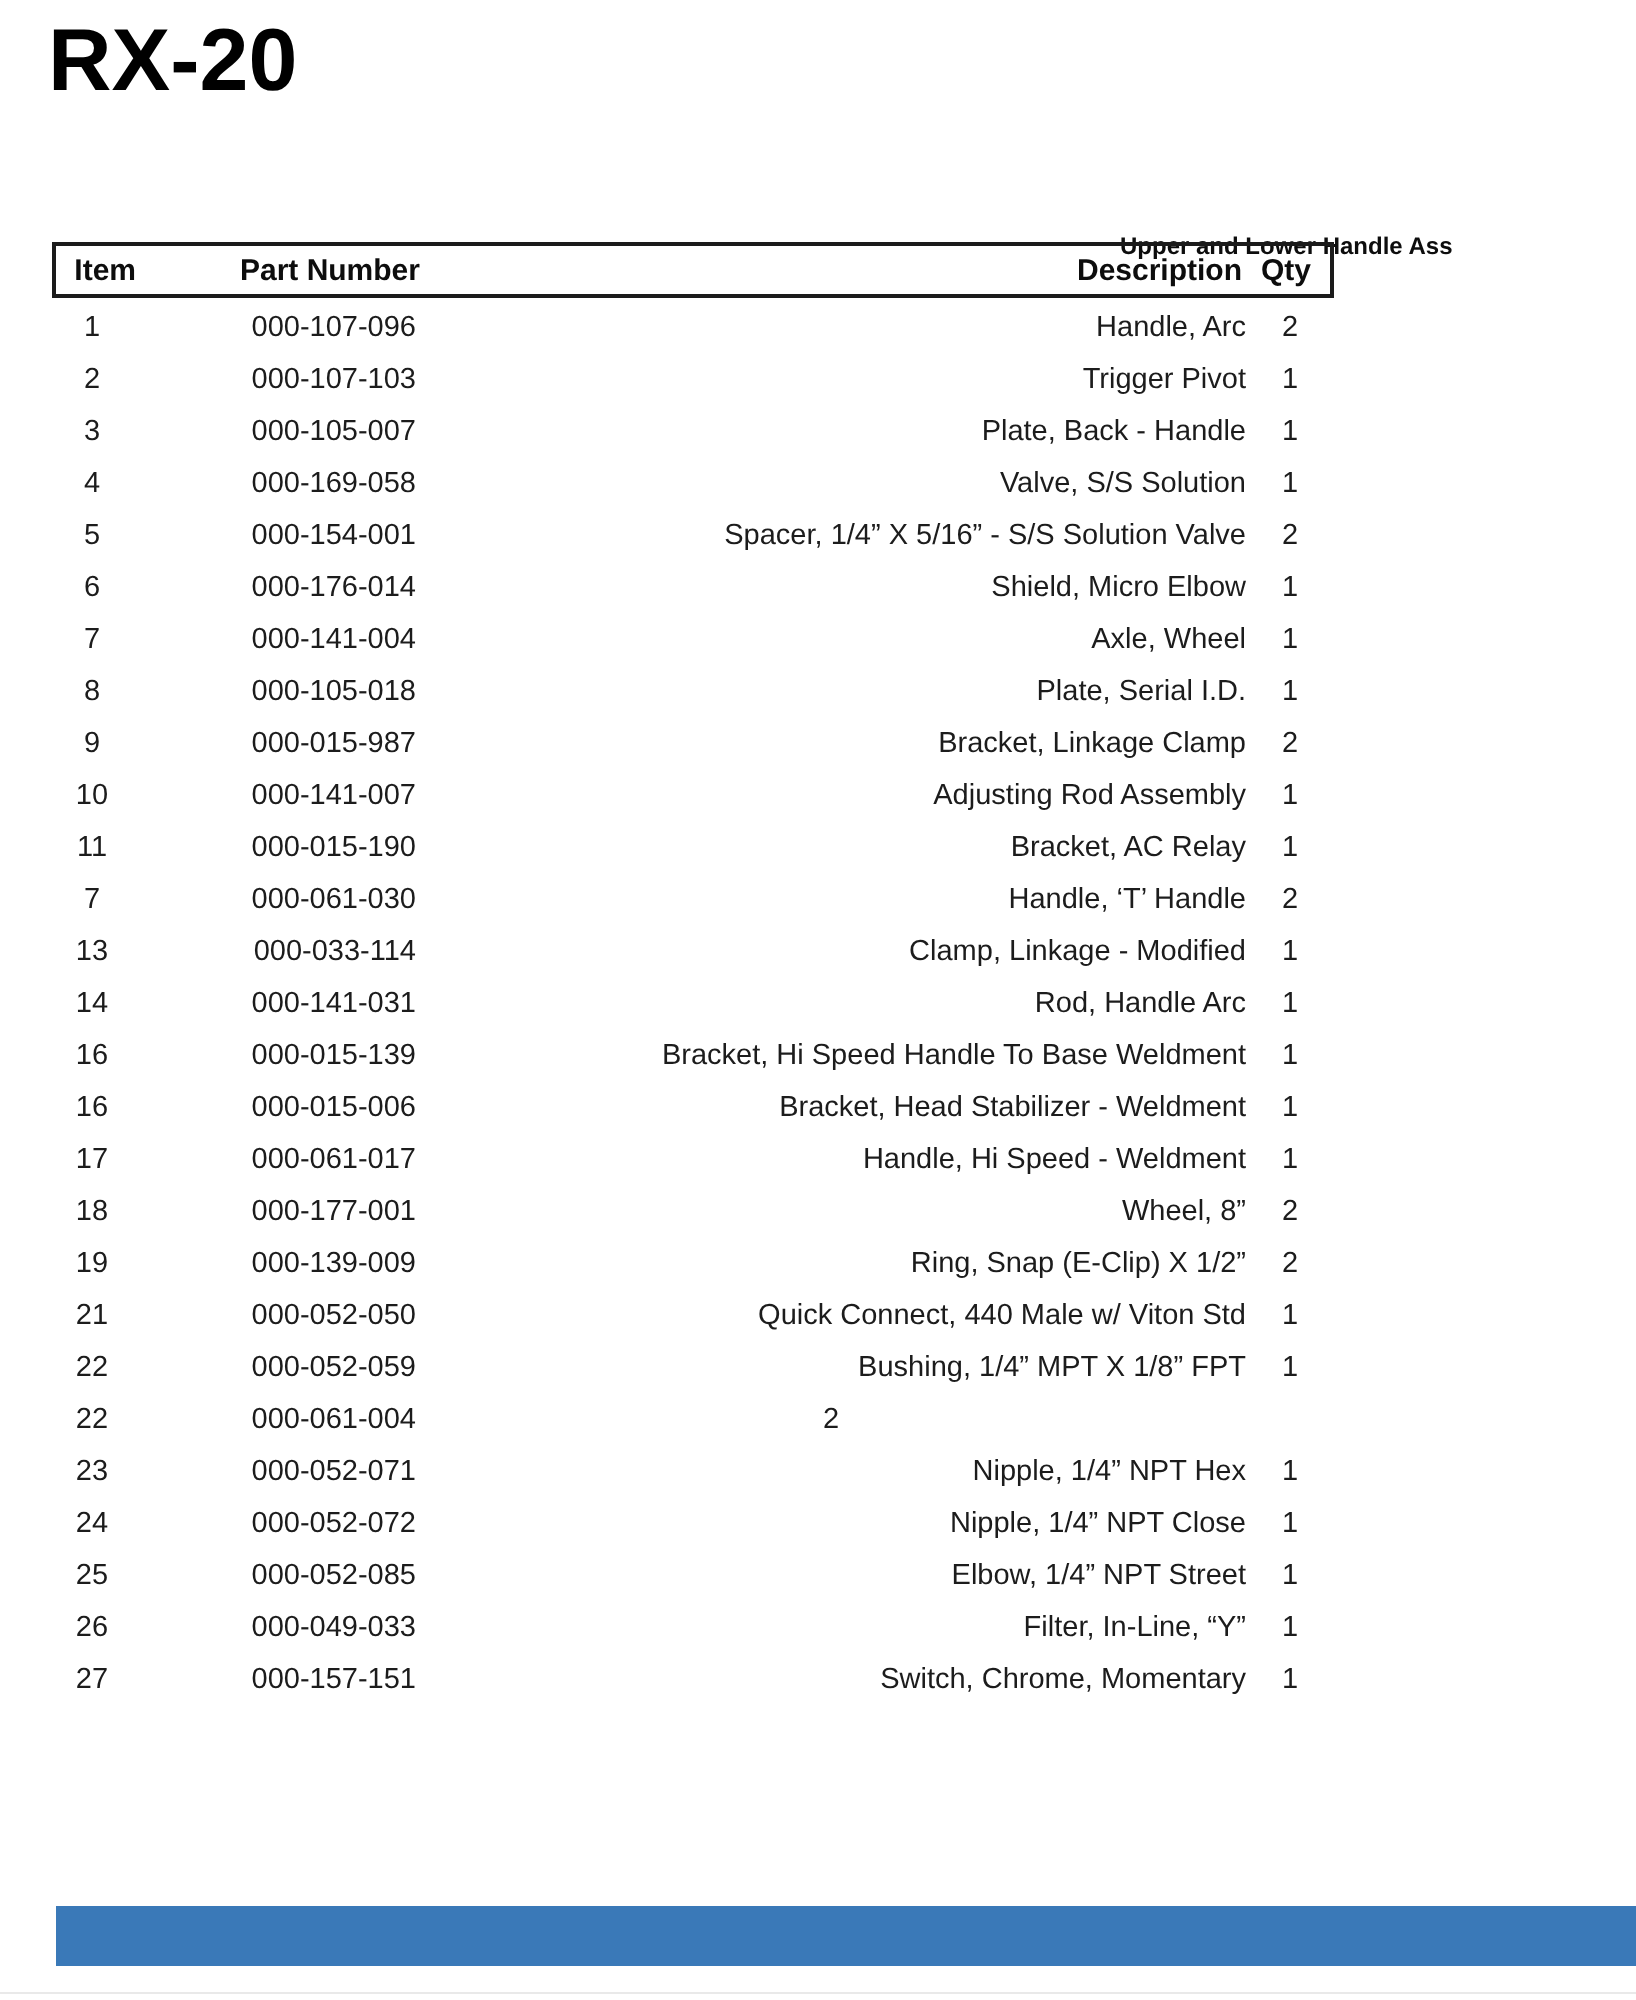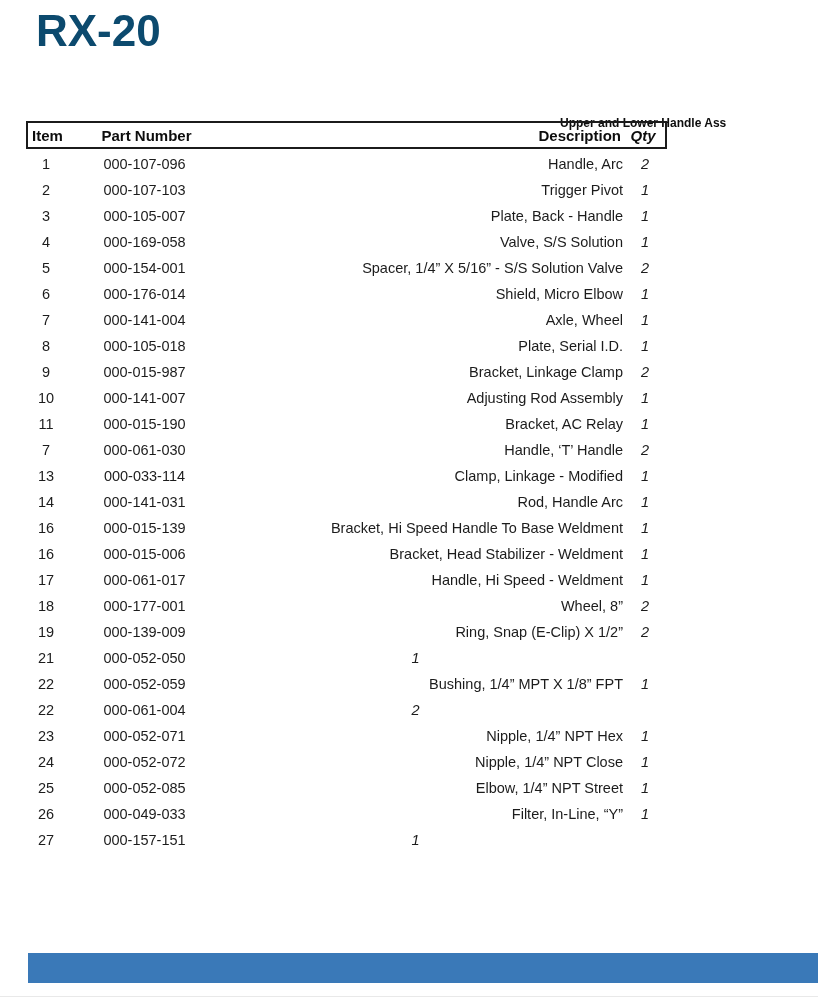--- a/index.html
+++ b/index.html
@@ -10,26 +10,26 @@
   body {
     width: 818px;
     height: 1000px;
     position: relative;
     overflow: hidden;
     font-family: "Liberation Sans", "DejaVu Sans", sans-serif;
     color: #1c1c1c;
   }
   .page-title {
     position: absolute;
-    left: 36px;
+    left: 24px;
     top: 6px;
     margin: 0;
     font-size: 44px;
     font-weight: bold;
-    color: #0c4a6e;
+    color: #000000;
     letter-spacing: 0;
   }
   .section-title {
     position: absolute;
     left: 560px;
     top: 88px;
     font-size: 12px;
     font-weight: bold;
     color: #0d0d0d;
     white-space: nowrap;
@@ -60,25 +60,25 @@
     box-sizing: border-box;
     width: 641px;
     height: 26px;
     display: grid;
     grid-template-columns: 40px 142px 1fr 44px;
     align-items: center;
     font-size: 14.5px;
     color: #1c1c1c;
   }
   .c { white-space: nowrap; overflow: visible; }
-  .c.item-h { padding-left: 4px; text-align: left; }
+  .c.item-h { padding-left: 4px; text-align: right; }
   .c.item   { text-align: center; }
-  .c.part   { padding-left: 15px; text-align: center; }
+  .c.part   { padding-left: 15px; text-align: right; }
   .c.desc   { padding-left: 15px; text-align: right; }
-  .c.qty    { text-align: center; font-style: italic; }
+  .c.qty    { text-align: center; }
   .footer-bar {
     position: absolute;
     left: 28px;
     right: 0;
     top: 953px;
     height: 30px;
     line-height: 30px;
     padding-left: 12px;
     box-sizing: border-box;
     color: #ffffff;
@@ -240,20 +240,21 @@
   <div class="trow">
     <div class="c item">19</div>
     <div class="c part">000-139-009</div>
     <div class="c desc">Ring, Snap (E-Clip) X 1/2”</div>
     <div class="c qty">2</div>
   </div>
 
   <div class="trow">
     <div class="c item">21</div>
     <div class="c part">000-052-050</div>
+    <div class="c desc">Quick Connect, 440 Male w/ Viton Std</div>
     <div class="c qty">1</div>
   </div>
 
   <div class="trow">
     <div class="c item">22</div>
     <div class="c part">000-052-059</div>
     <div class="c desc">Bushing, 1/4” MPT X 1/8” FPT</div>
     <div class="c qty">1</div>
   </div>
 
@@ -287,20 +288,21 @@
   <div class="trow">
     <div class="c item">26</div>
     <div class="c part">000-049-033</div>
     <div class="c desc">Filter, In-Line, “Y”</div>
     <div class="c qty">1</div>
   </div>
 
   <div class="trow">
     <div class="c item">27</div>
     <div class="c part">000-157-151</div>
+    <div class="c desc">Switch, Chrome, Momentary</div>
     <div class="c qty">1</div>
   </div>
 </div>
   </div>
 
   <div class="footer-bar" style="background: rgb(58, 121, 184);">
     <span>Assembly Drawings and Parts Lists:  8-6</span>
   </div>
 
   <div class="bottom-rule"></div>

